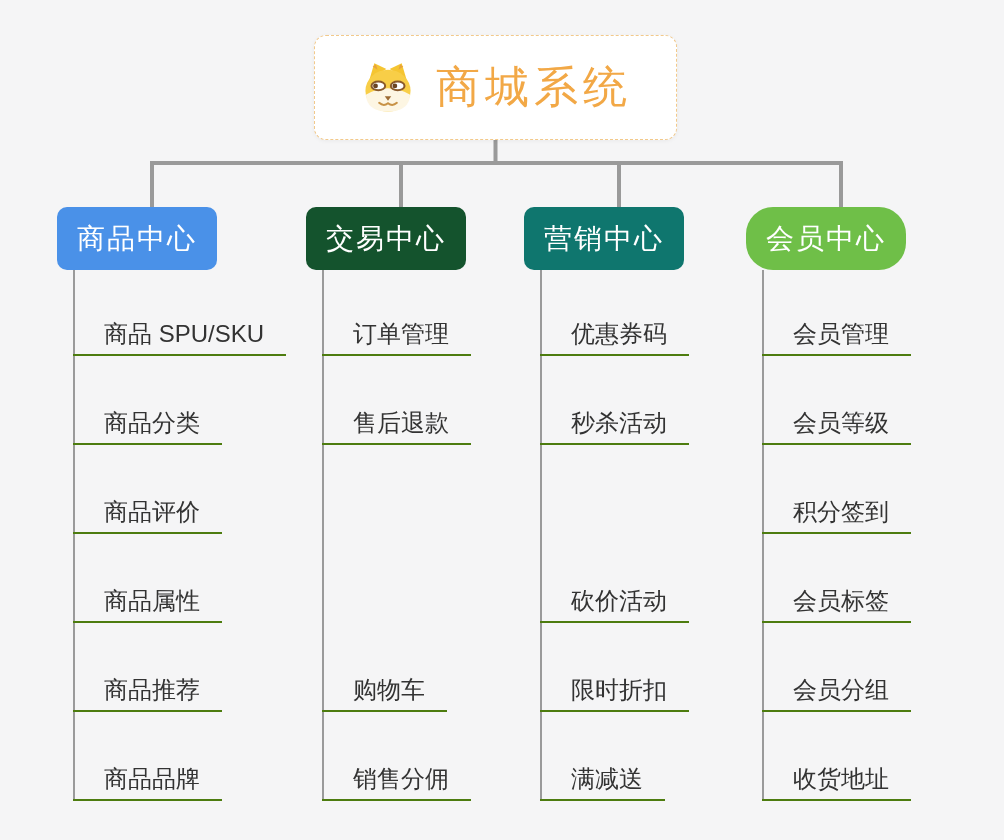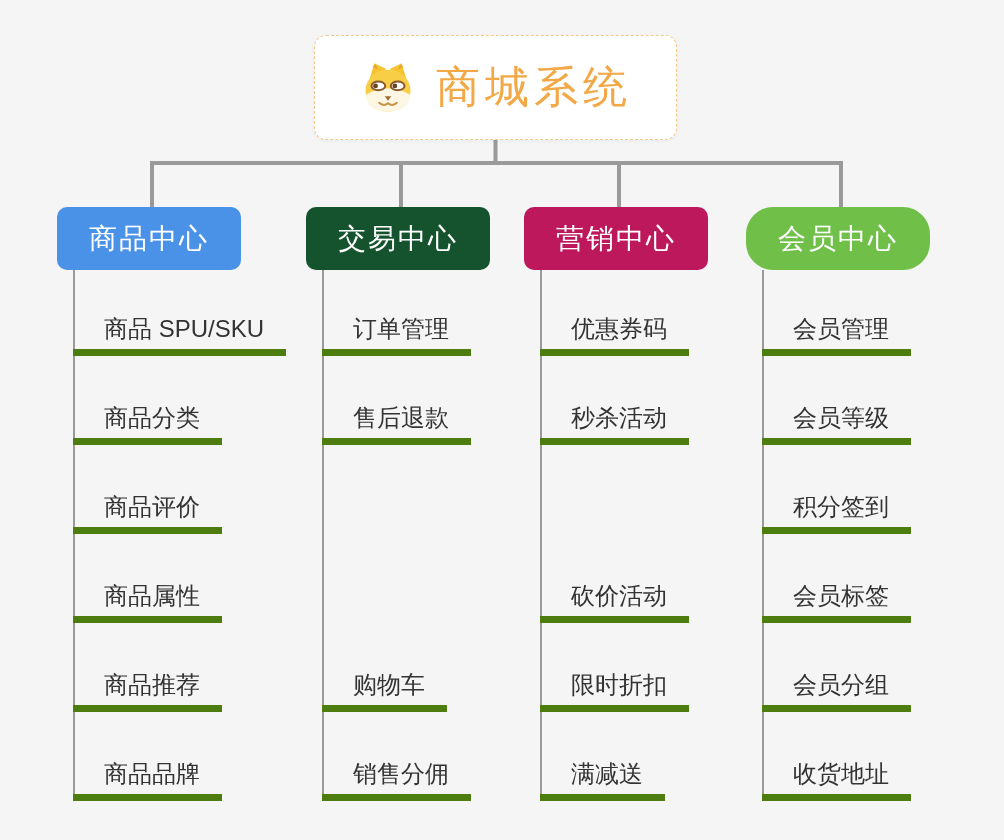--- a/index.html
+++ b/index.html
@@ -37,41 +37,41 @@
 
   
   .branch { position: absolute; top: 207px; width: 245px; height: 600px; }
   .branch.b1 { left: 57px; }
   .branch.b2 { left: 306px; }
   .branch.b3 { left: 524px; }
   .branch.b4 { left: 746px; }
 
   .branch-header {
     position: absolute; left: 0; top: 0;
-    width: 184px; height: 63px;
+    width: 160px; height: 63px;
     border-radius: 10px;
     display: flex; align-items: center; justify-content: center;
     color: #FFFFFF;
     font-size: 28px;
     letter-spacing: 2px;
     white-space: nowrap;
   }
 
   .trunk {
     position: absolute; left: 16px; top: 63px;
     width: 2px; height: 531px;
     background: #9A9A9A;
   }
 
   .leaf {
     position: absolute; left: 16px;
     height: 37px;
     display: flex; align-items: flex-end;
     padding: 0 22px 4px 31px;
-    border-bottom: 7px solid #4d7c0f;
+    border-bottom: 2px solid #4d7c0f;
     font-size: 24px;
     color: #333333;
     white-space: nowrap;
     cursor: default;
   }
   .leaf.l1 { top: 112px; }
   .leaf.l2 { top: 201px; }
   .leaf.l3 { top: 290px; }
   .leaf.l4 { top: 379px; }
   .leaf.l5 { top: 468px; }
@@ -138,21 +138,21 @@
       </div>
     <div class="leaf l5">
         <span>购物车</span>
       </div>
     <div class="leaf l6">
         <span>销售分佣</span>
       </div>
   </div>
 
   <div class="branch b3">
-    <div class="branch-header" style="background-color: #be185d;">营销中心</div>
+    <div class="branch-header" style="background-color: #0f766e;">营销中心</div>
     <div class="trunk"></div>
     <div class="leaf l1">
         <span>优惠券码</span>
       </div>
     <div class="leaf l2">
         <span>秒杀活动</span>
       </div>
     <div class="leaf l4">
         <span>砍价活动</span>
       </div>

